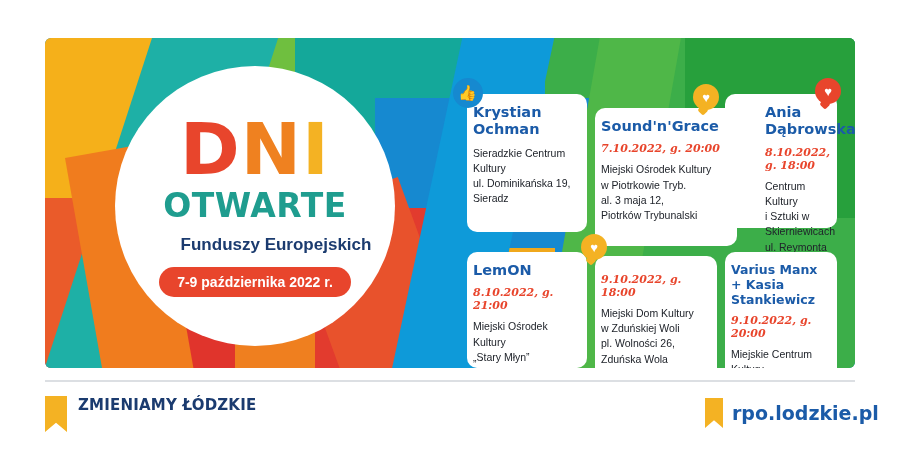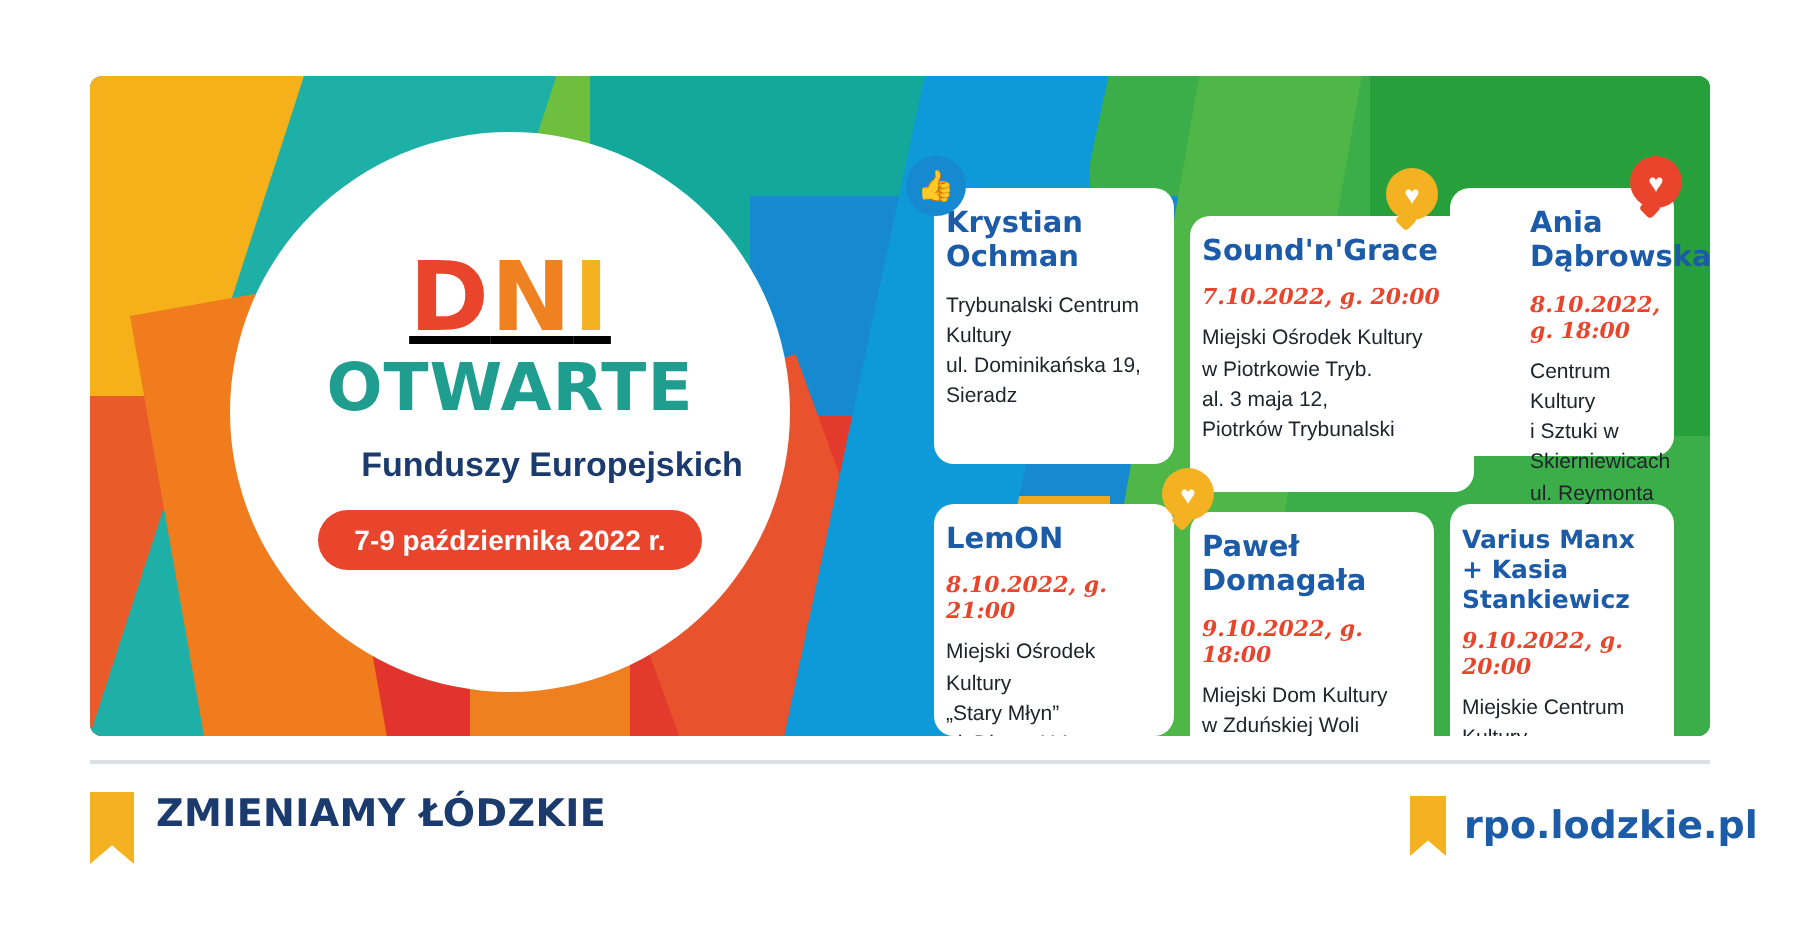--- a/index.html
+++ b/index.html
@@ -68,26 +68,25 @@
     left: 70px;
     top: 28px;
     width: 280px;
     height: 280px;
     display: flex;
     flex-direction: column;
     align-items: center;
     justify-content: center;
   }
   .dni {
-    font-size: 48px;
+    font-size: 72px;
     font-weight: bold;
     letter-spacing: 1px;
     line-height: 0.95;
     font-family: "DejaVu Sans", sans-serif;
-    text-decoration: underline;
   }
   .dni .c1 { color: #e8452c; }
   .dni .c2 { color: #ef8120; }
   .dni .c3 { color: #f4b223; }
   .otwarte {
     margin-top: 2px;
     font-size: 33px;
     font-weight: bold;
     color: #1f9d8f;
     letter-spacing: 0.5px;
@@ -220,21 +219,21 @@
     top: 16px;
     width: 22px;
     height: 36px;
     background: #f4b223;
     clip-path: polygon(0 0, 100% 0, 100% 100%, 50% 74%, 0 100%);
   }
   .zmieniamy {
     position: absolute;
     left: 78px;
     top: 16px;
-    font-size: 19px;
+    font-size: 15px;
     font-weight: bold;
     color: #1b3b6f;
     font-family: "DejaVu Sans", sans-serif;
     letter-spacing: 0.2px;
   }
   .zfunduszami {
     position: absolute;
     left: 78px;
     top: 42px;
     font-size: 13.5px;
@@ -287,21 +286,21 @@
     <div class="dni"><span class="c1">D</span><span class="c2">N</span><span class="c3">I</span></div>
     <div class="otwarte">OTWARTE</div>
     <div class="fundusze">Funduszy Europejskich</div>
     <div class="date-pill">7-9 października 2022 r.</div>
   </div>
 
   <div class="cards">
 
     <div class="card c0">
       <div class="name">Krystian Ochman</div>
-      <div class="where" style="white-space:pre-line">Trybunalski Centrum Kultury
+      <div class="where" style="white-space:pre-line">Sieradzkie Centrum Kultury
 ul. Dominikańska 19,
 Sieradz</div>
     </div>
 
     <div class="card c1">
       <div class="name">Sound'n'Grace</div>
       <div class="when">7.10.2022, g. 20:00</div>
       <div class="where" style="white-space:pre-line">Miejski Ośrodek Kultury
 w Piotrkowie Tryb.
 al. 3 maja 12,
@@ -320,21 +319,20 @@
     <div class="card c3">
       <div class="name">LemON</div>
       <div class="when">8.10.2022, g. 21:00</div>
       <div class="where" style="white-space:pre-line">Miejski Ośrodek Kultury
 „Stary Młyn”
 ul. Długa 41A,
 Zgierz</div>
     </div>
 
     <div class="card c4">
-      <div class="name" style="white-space:pre-line">Paweł Domagała</div>
       <div class="when">9.10.2022, g. 18:00</div>
       <div class="where" style="white-space:pre-line">Miejski Dom Kultury
 w Zduńskiej Woli
 pl. Wolności 26,
 Zduńska Wola</div>
     </div>
 
     <div class="card c5">
       <div class="name small" style="white-space:pre-line">Varius Manx
 + Kasia Stankiewicz</div>

